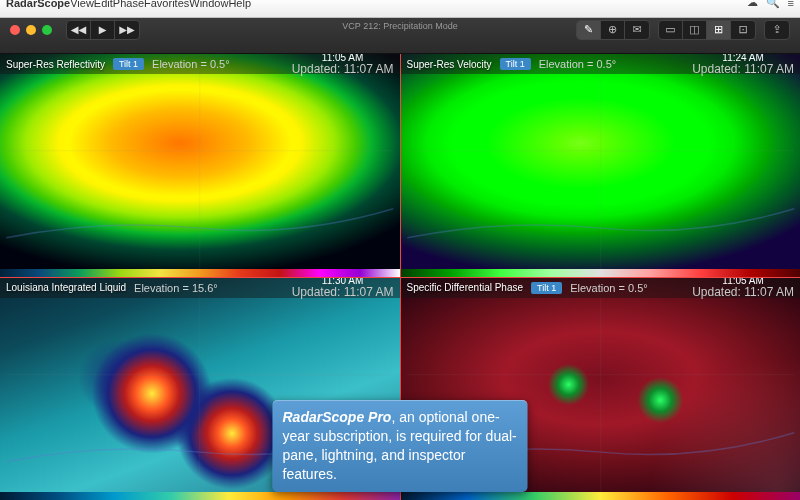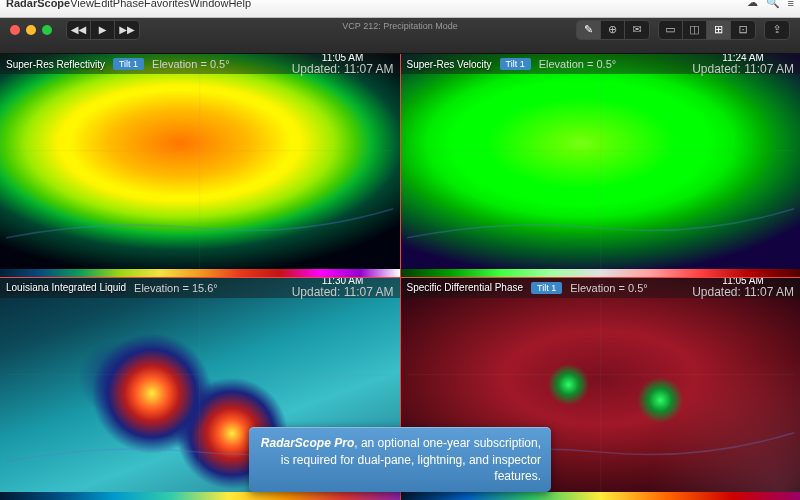--- a/index.html
+++ b/index.html
@@ -168,30 +168,30 @@
     }
     
     .roads{position:absolute;inset:0;opacity:.35}
     .roads svg{width:100%;height:100%}
 
     
     .promo{
       position:absolute;
       bottom:8px; left:50%;
       transform:translateX(-50%);
-      width:302px;
+      width:255px;
       background:linear-gradient(#5d9ed6,#3f7fb8);
       color:#fff;
       border-radius:5px;
       padding:8px 10px;
-      font-size:12px;
+      font-size:14px;
       line-height:1.35;
       box-shadow:0 2px 8px rgba(0,0,0,.5), inset 0 1px 0 rgba(255,255,255,.3);
       z-index:20;
-      text-align:right;
+      text-align:left;
     }
     .promo .em{font-style:italic;font-weight:600}
   </style>
 </head>
 <body>
 
 <div class="mac-menubar">
   <span class="apple"></span>
   <span class="menu-item bold">RadarScope</span>
   <span class="menu-item">View</span>

